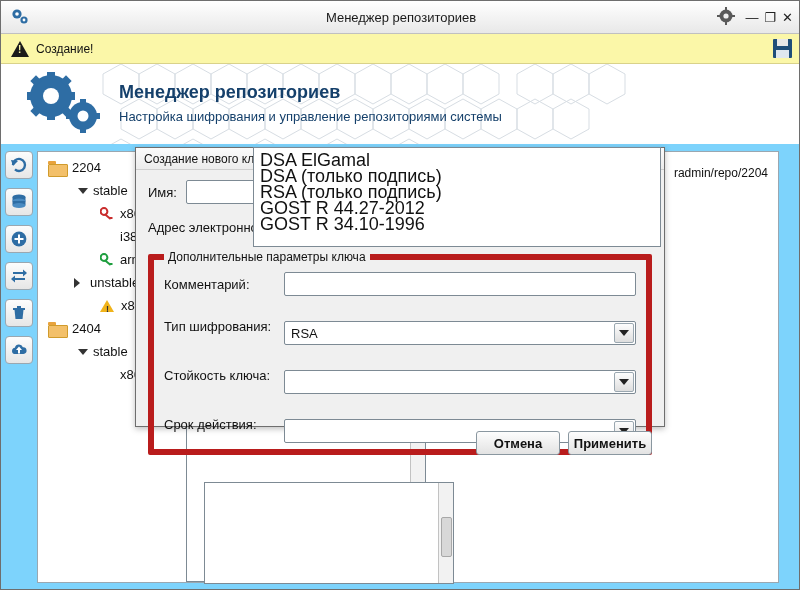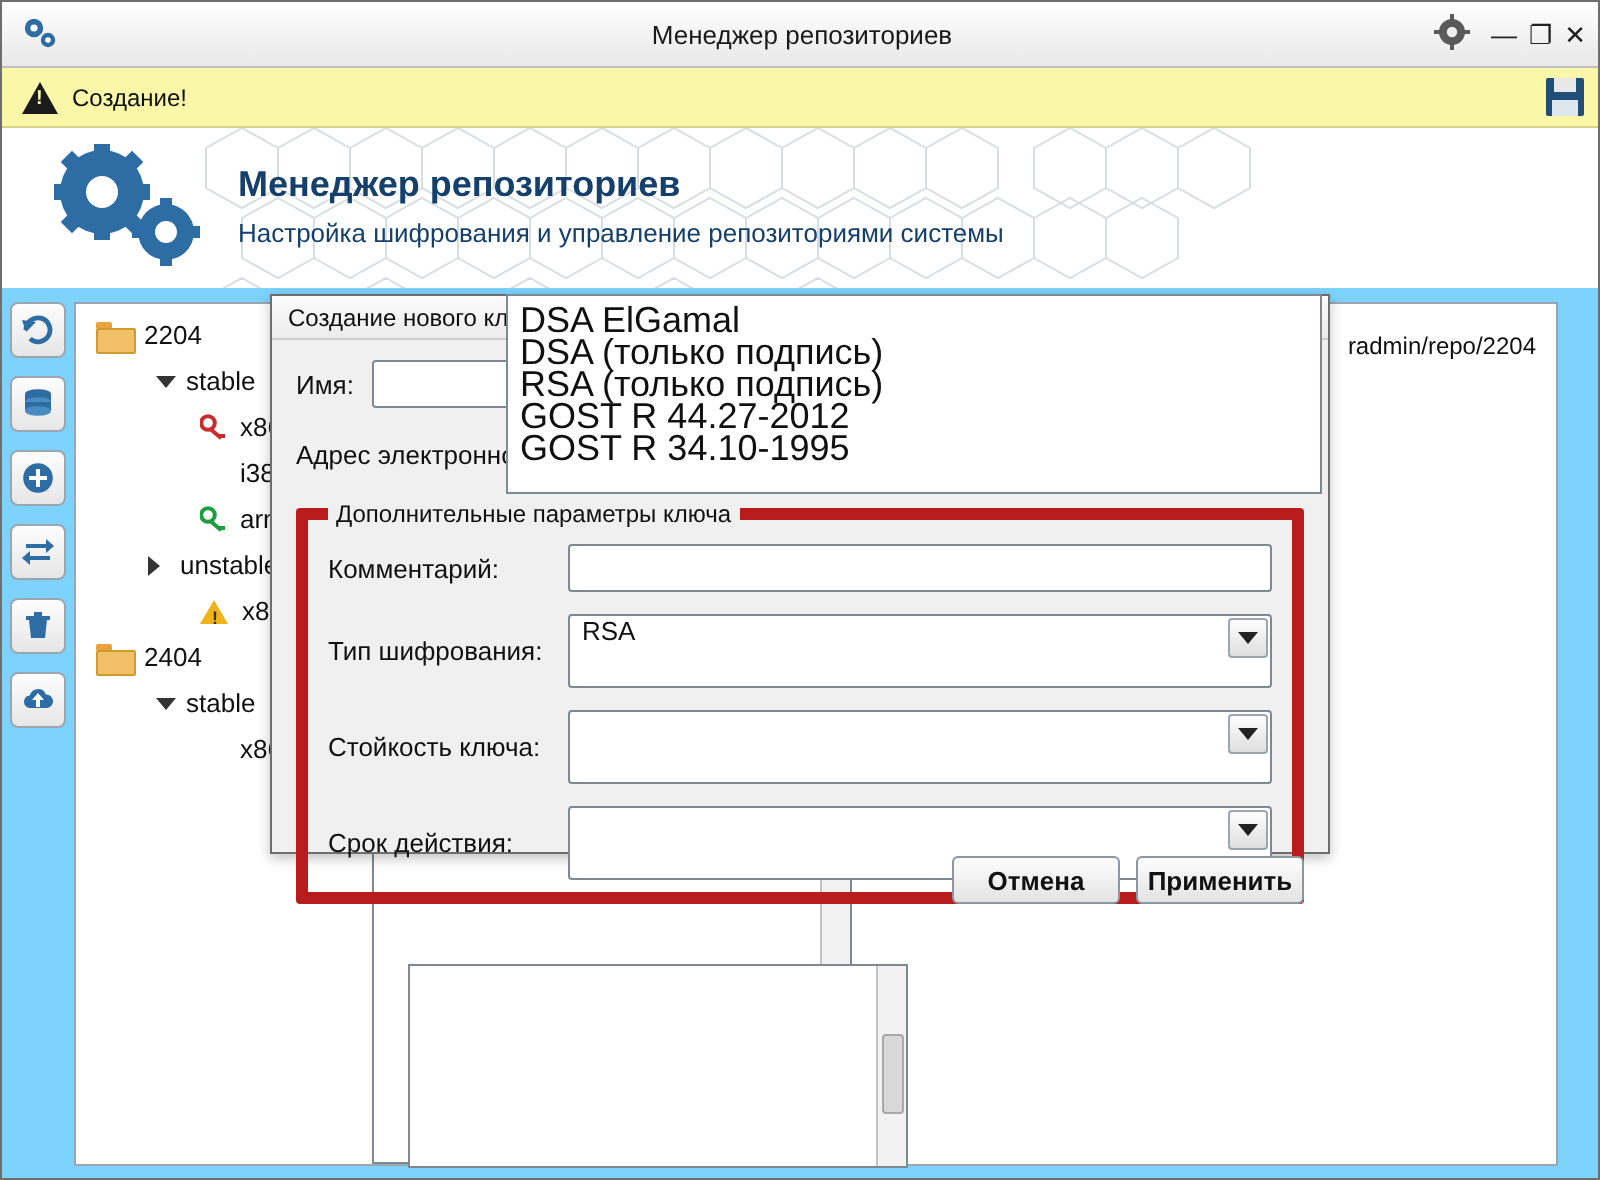--- a/index.html
+++ b/index.html
@@ -196,23 +196,23 @@
     flex: 1; height: 24px; background: #fff;
     border: 1px solid #7d8a94; border-radius: 2px;
   }
   fieldset.group {
     border: 6px solid #b91c1c; border-radius: 2px;
     margin: 4px 0 0 0; padding: 8px 10px 4px 10px;
   }
   fieldset.group legend { font-size: 12px; color: #111; padding: 0 4px; }
 
   .combo {
-    flex: 1; height: 37px; background: #fff;
+    flex: 1; height: 24px; background: #fff;
     border: 1px solid #7d8a94; border-radius: 2px;
-    display: flex; align-items: flex-start; position: relative;
+    display: flex; align-items: center; position: relative; margin-top: 14px;
   }
   .combo .cval { padding-left: 6px; font-size: 13px; color: #111; }
   .combo .cbtn {
     position: absolute; right: 1px; top: 1px; width: 20px; height: 20px;
     background: linear-gradient(#fdfdfd, #dedede);
     border: 1px solid #9aa7b0; border-radius: 2px;
     display: flex; align-items: center; justify-content: center;
   }
   .combo .cbtn i { width: 0; height: 0; border-left: 5px solid transparent; border-right: 5px solid transparent; border-top: 6px solid #222; font-style: normal; }
 
@@ -535,16 +535,16 @@
         <div class="btn">Применить</div>
       </div>
     </div>
   </div>
 
   <div class="dropdown">
     <div class="dd-item" style="margin-top:4px">DSA ElGamal</div>
     <div class="dd-item">DSA (только подпись)</div>
     <div class="dd-item">RSA (только подпись)</div>
     <div class="dd-item">GOST R 44.27-2012</div>
-    <div class="dd-item">GOST R 34.10-1995</div>
+    <div class="dd-item">GOST R 34.10-1996</div>
   </div>
 
 </div>
 
 </body></html>

